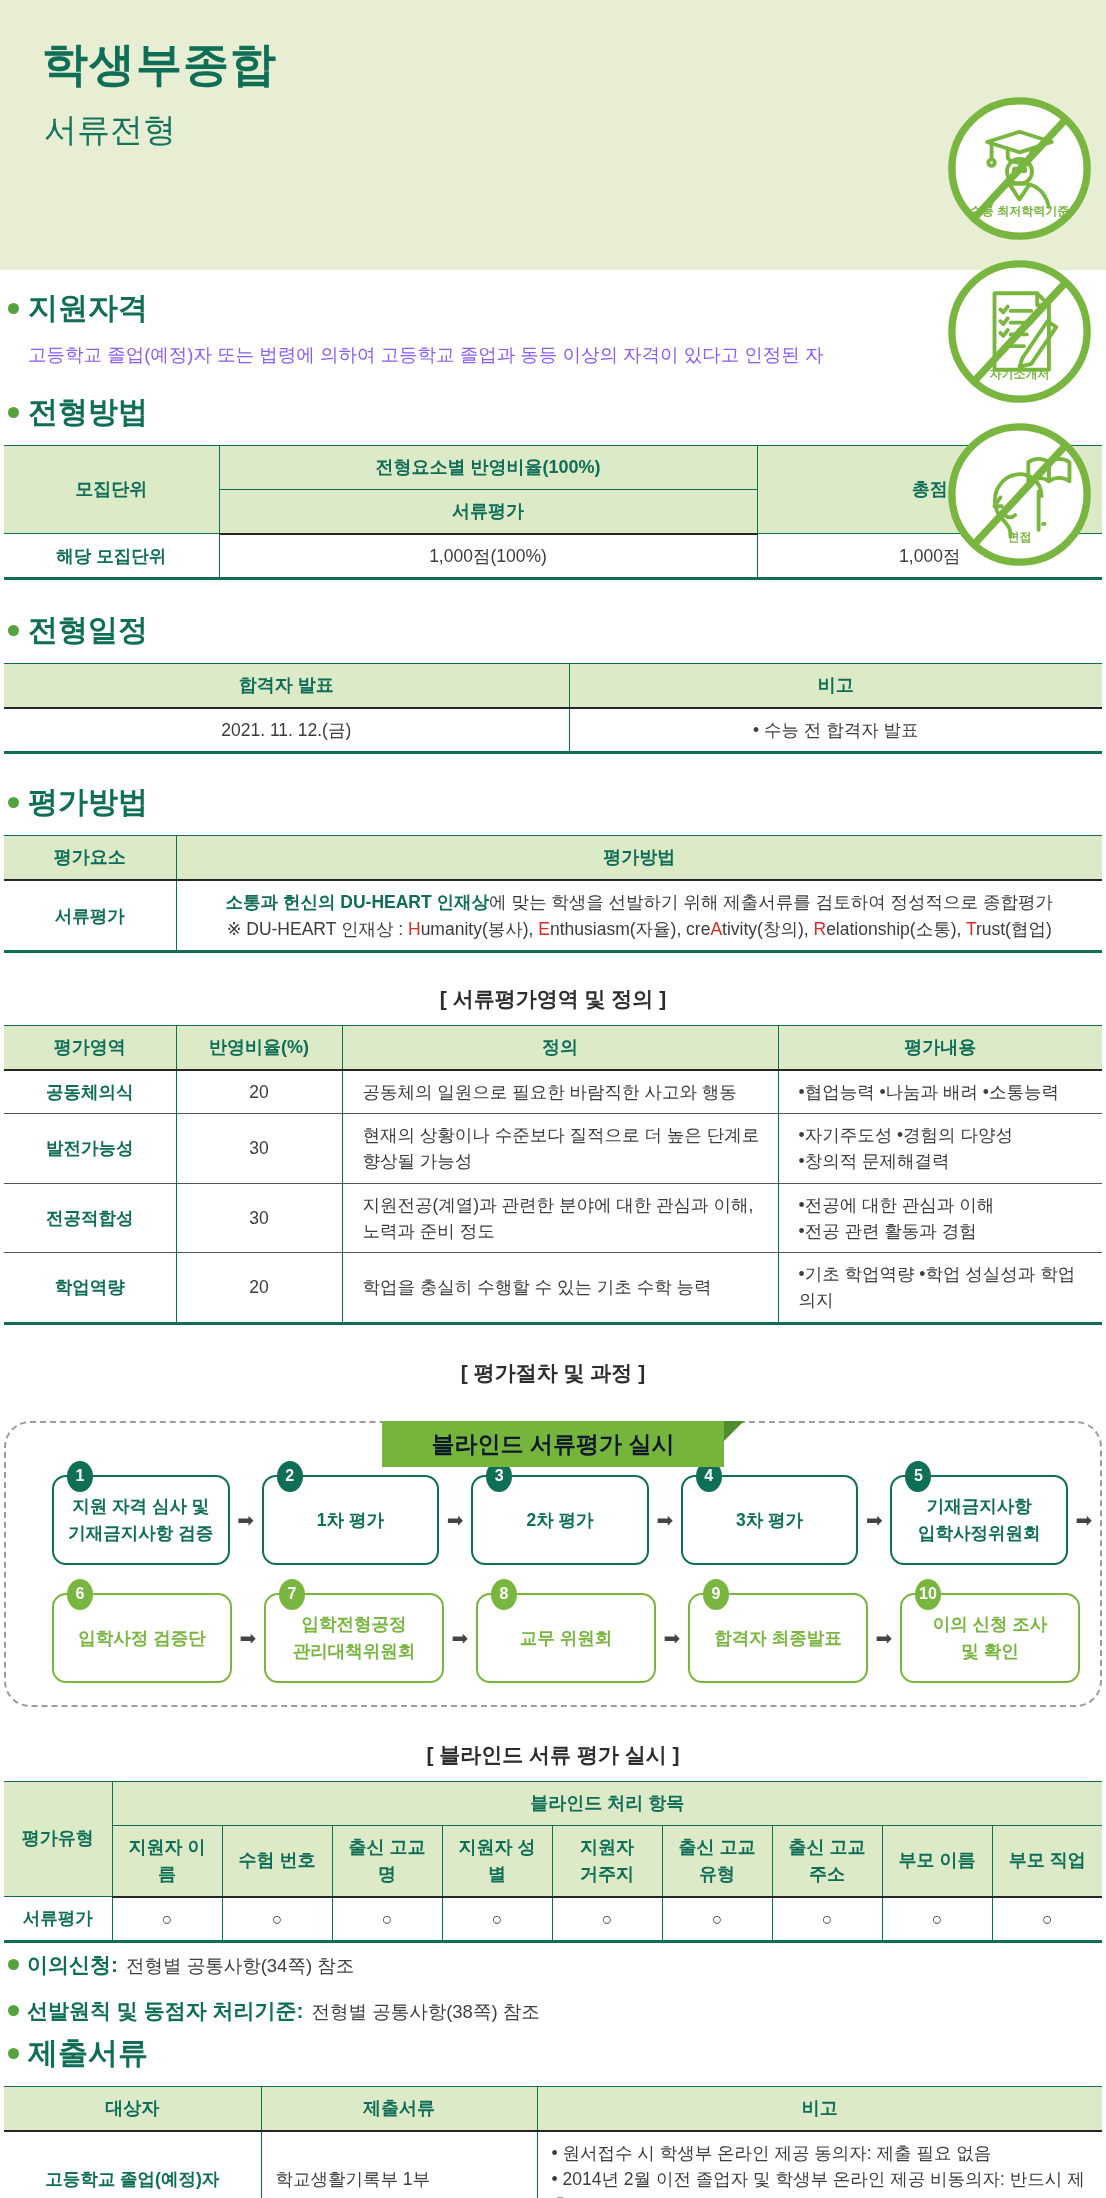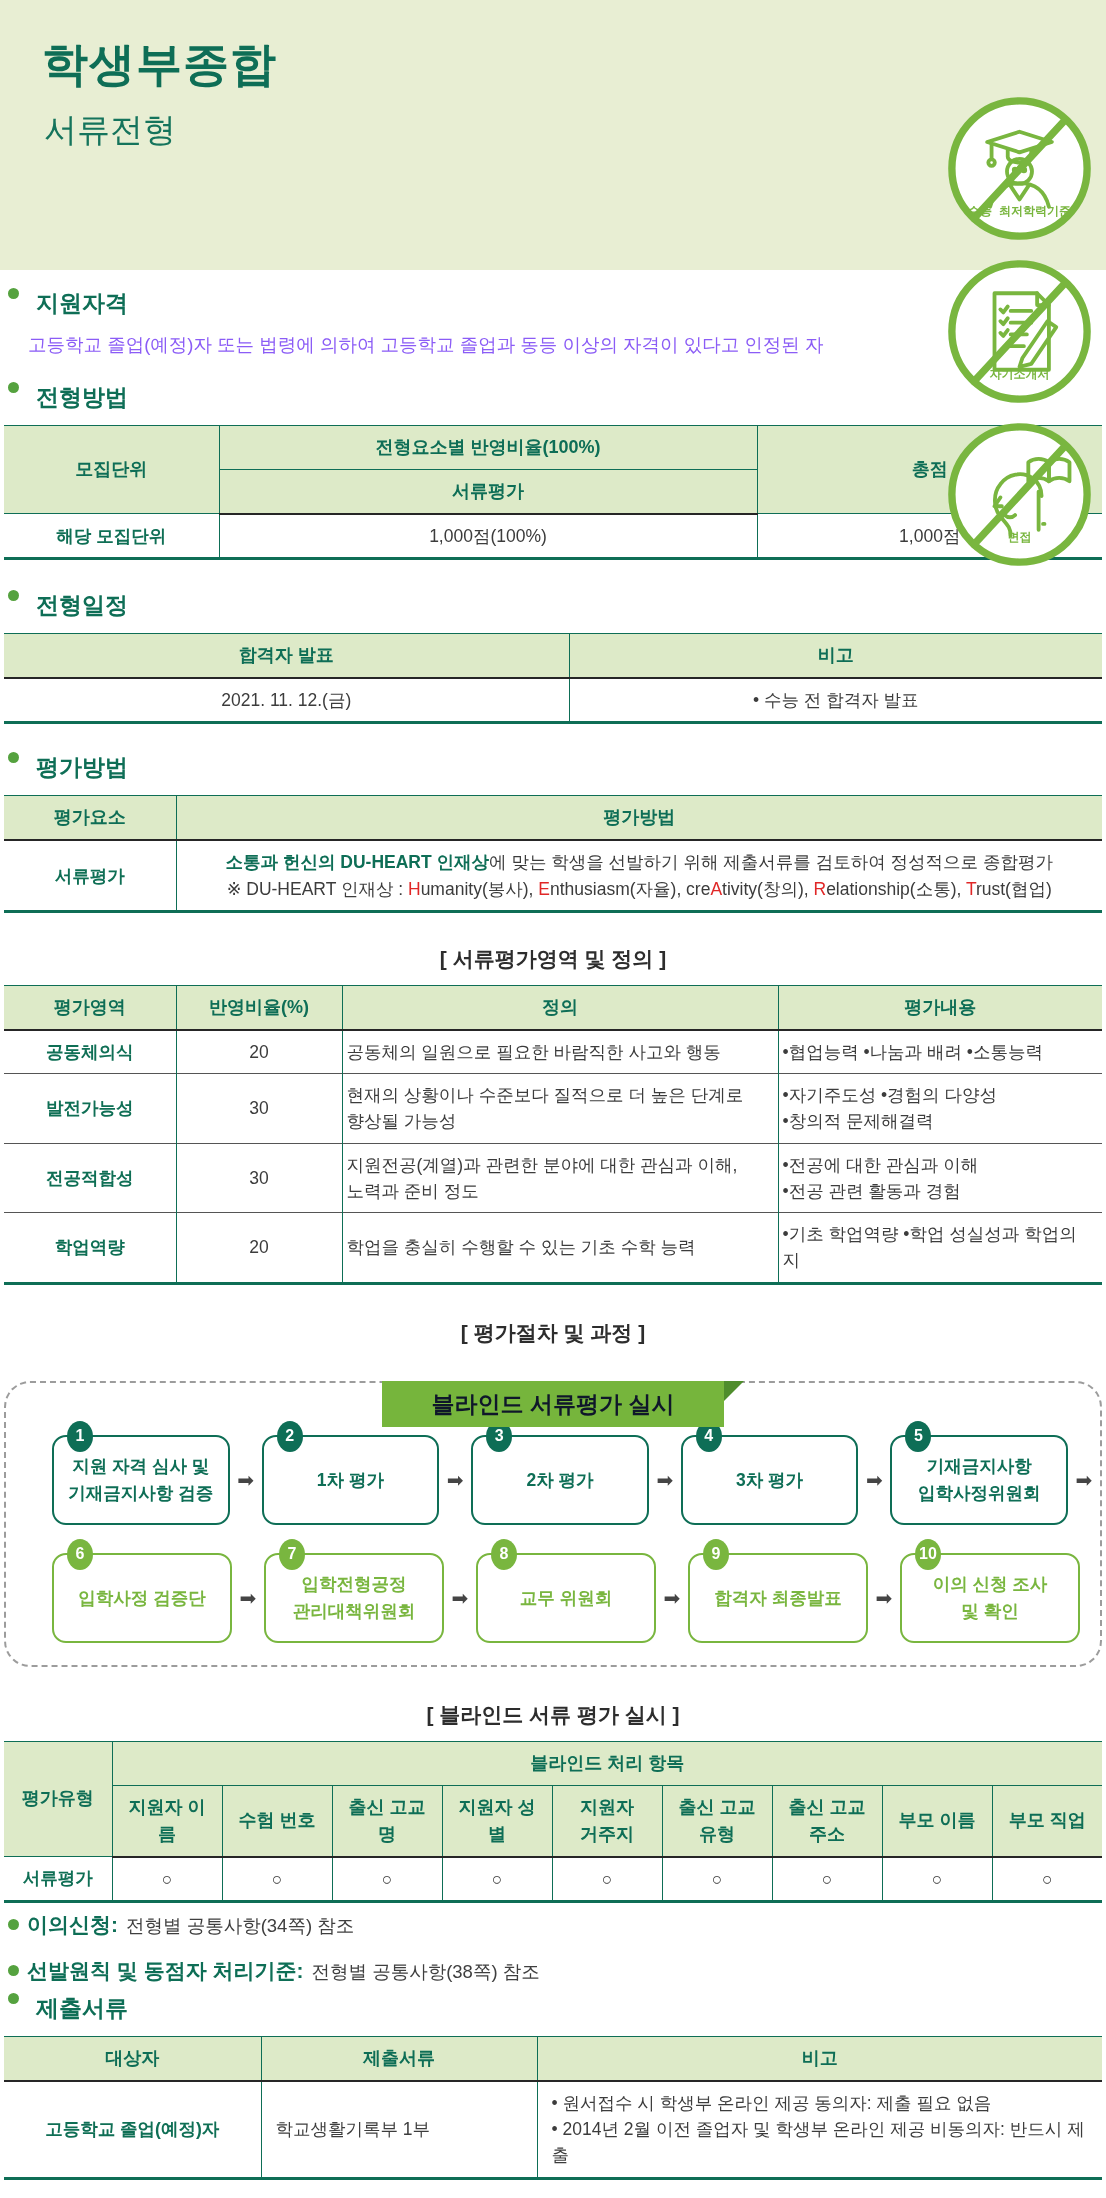--- a/index.html
+++ b/index.html
@@ -4,50 +4,50 @@
 <style>
   * { margin:0; padding:0; box-sizing:border-box; }
   html,body { background:#ffffff; }
   body {
     width:1106px; min-height:2198px;
     font-family:"Liberation Sans","DejaVu Sans",sans-serif;
     color:#3c3c3c; position:relative;
   }
 
   
-  .hero { height:270px; background:#e8eed3; position:relative;font-family:Liberation Mono, monospace; }
+  .hero { height:270px; background:#e8eed3; position:relative; }
   .hero-title { position:absolute; left:42px; top:34px; font-size:46px; font-weight:bold; color:#0e6e56; letter-spacing:1px; }
   .hero-sub { position:absolute; left:44px; top:108px; font-size:33px; font-weight:normal; color:#15745c; }
   .hero-icons { position:absolute; top:95px; right:13px; display:flex; gap:16px;flex-direction:column; }
   .badge { position:relative; width:147px; height:147px; }
   .badge svg { display:block; }
   .badge-label { position:absolute; left:0; right:0; bottom:22px; text-align:center; font-size:12px; font-weight:bold; color:#79b63f; }
 
   
   .content { padding:0 0 20px 0; }
-  .sec-head { display:flex; gap:17px; padding-left:8px; color:#0e6e56; font-size:23px; font-weight:bold; }
+  .sec-head { display:flex; align-items:center; gap:9px; padding-left:8px; color:#0e6e56; font-size:30px; font-weight:bold; }
   .dot { width:11px; height:11px; border-radius:50%; background:#55a23f; flex:none; }
   .sec-inline { display:flex; align-items:baseline; gap:8px; padding-left:8px; font-size:19px; }
   .sec-inline .dot { align-self:center; }
   .sec-inline .lbl { color:#0e6e56; font-size:21px; font-weight:bold; }
   .sec-inline .txt { color:#3f3f3f; font-size:18.5px; }
   .para { margin:13px 4px 0 28px; font-size:18.5px; color:#8b5cf6; line-height:1.4; }
   .bracket-title { text-align:center; font-size:21px; font-weight:bold; color:#2d2d2d; }
 
   
   table { border-collapse:collapse; table-layout:fixed; width:1098px; margin:12px 4px 0 4px;
           border-top:1.5px solid #0e6e56; border-bottom:3.5px solid #0e6e56; }
   th,td { font-size:17.5px; padding:8px 10px; text-align:center; line-height:1.5; color:#3c3c3c; vertical-align:middle; }
   th { background:#ddeac8; color:#0e6e56; font-weight:bold; font-size:18px; }
   .bl { border-left:1.5px solid #0e6e56; }
   tr.head-mid th { border-bottom:1.5px solid #0e6e56; }
   tr.head-last th { border-bottom:2px solid #262626; }
   tbody tr + tr td { border-top:1px solid #555; }
   .cell-strong { color:#0f6f55; font-weight:bold; }
-  .left { text-align:left; padding-left:4px; }
+  .left { text-align:left; padding-left:20px; }
   .pre { white-space:pre-line; }
   .red { color:#e02727; }
   .green-bold { color:#0e6e56; font-weight:bold; }
 
   
   .process { position:relative; margin:34px 4px 0 4px; }
   .dashed { margin-top:22px; border:2px dashed #9c9c9c; border-radius:26px; padding:36px 0 22px 0; }
   .banner { position:absolute; top:0; left:50%; transform:translateX(-50%); width:342px; height:46px;
             background:#76b53c; color:#0f172a; font-size:23px; font-weight:bold; text-align:center; line-height:46px; z-index:2; }
   .banner-fold { position:absolute; right:-20px; top:0; width:0; height:0;

